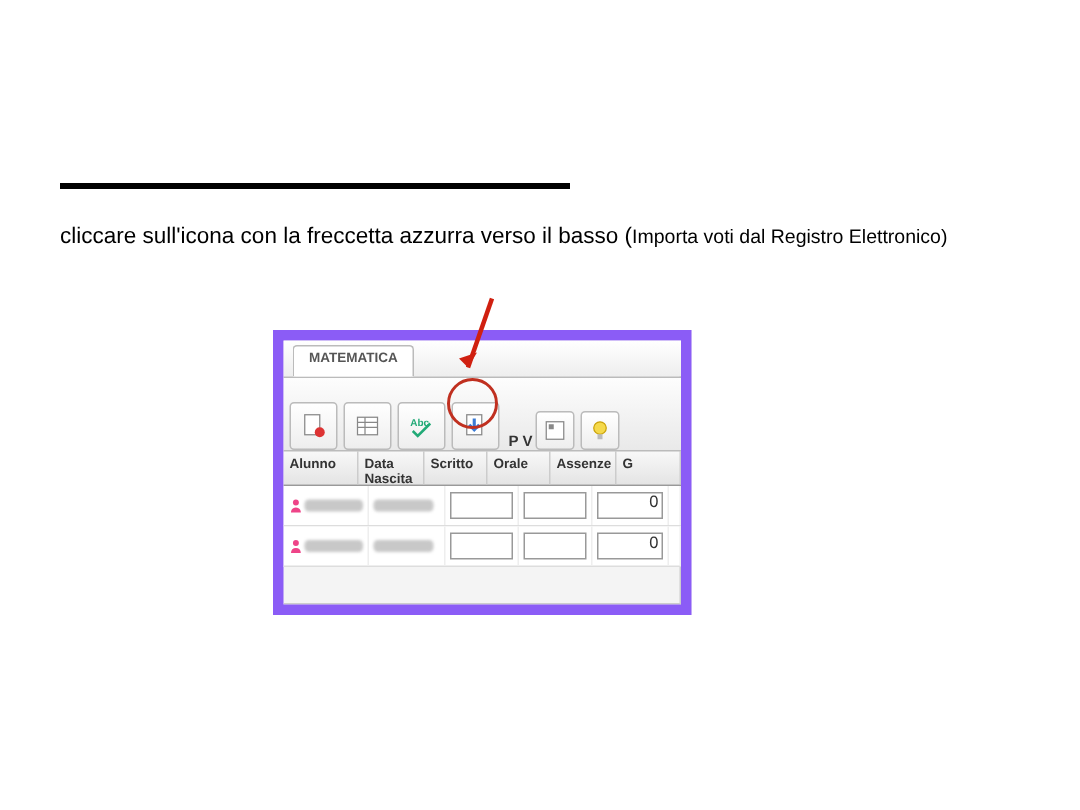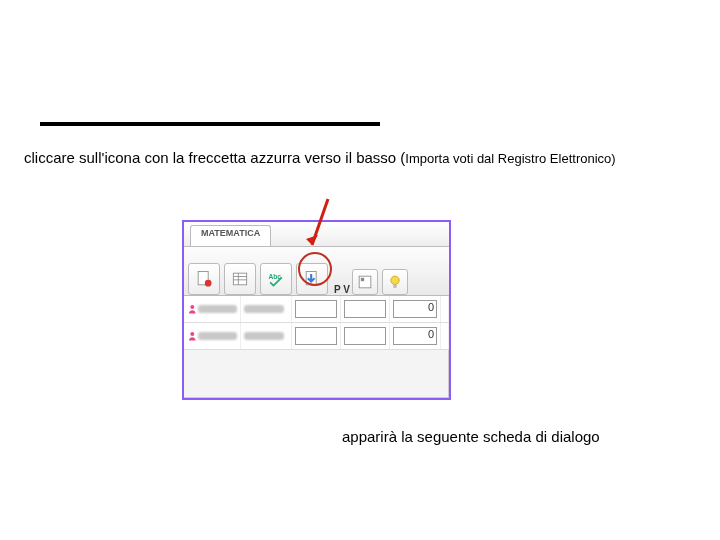--- a/index.html
+++ b/index.html
@@ -20,21 +20,21 @@
   .hr {
     position: absolute;
     left: 40px;
     top: 122px;
     width: 340px;
     height: 4px;
     background: #000;
   }
   .instr {
     position: absolute;
-    left: 24px;
+    left: 40px;
     top: 148px;
     width: 640px;
     line-height: 20px;
   }
   .instr .small {
     font-size: 13px;
   }
   .footer {
     position: absolute;
     left: 342px;
@@ -42,21 +42,21 @@
     font-size: 15px;
   }
   
   .shot {
     position: absolute;
     left: 182px;
     top: 220px;
     width: 265px;
     height: 176px;
     background: #f4f4f4;
-    border: 2px solid #8b5cf6;
+    border: 7px solid #8b5cf6;
     box-shadow: inset -1px -1px 0 #ccc;
     overflow: hidden;
   }
   .tabbar {
     height: 24px;
     background: linear-gradient(#ffffff,#eeeeee);
     border-bottom: 1px solid #bbb;
   }
   .tab {
     display: inline-block;
@@ -220,20 +220,28 @@
           </svg>
       </div>
       <div class="tbtn compact">
         <svg viewBox="0 0 24 24">
             <circle cx="12" cy="10" r="5" fill="#f5d94b" stroke="#caa20a"></circle>
             <rect x="10" y="15" width="4" height="4" fill="#bbb"></rect>
           </svg>
       </div>
     </div>
 
+    <div class="gridhead">
+      <div class="ghcell col-alunno">Alunno</div>
+      <div class="ghcell col-data">Data Nascita</div>
+      <div class="ghcell col-scritto">Scritto</div>
+      <div class="ghcell col-orale">Orale</div>
+      <div class="ghcell col-assenze">Assenze</div>
+      <div class="ghcell col-rest">G</div>
+    </div>
 
     <div class="gridrow">
       <div class="gcell col-alunno">
         <svg class="avatar" viewBox="0 0 16 16">
             <circle cx="8" cy="5" r="3" fill="#e48"></circle>
             <path d="M3 15c0-3 2-5 5-5s5 2 5 5" fill="#e48"></path>
           </svg>
         <div class="blur"></div>
       </div>
       <div class="gcell col-data">
@@ -276,14 +284,13 @@
 
   </div>
 
   <div class="circle-annot" style="left:298px; top:252px; width:30px; height:30px;"></div>
 
   <svg class="arrow-annot" style="left:300px; top:195px; width:40px; height:60px;">
     <line x1="28" y1="4" x2="12" y2="50" stroke="#d02010" stroke-width="3"></line>
     <polygon points="12,50 18,40 6,44" fill="#d02010"></polygon>
   </svg>
 
-  <div class="footer">apparirà la seguente scheda di dialogo</div>
 </div>
 
 </body></html>

